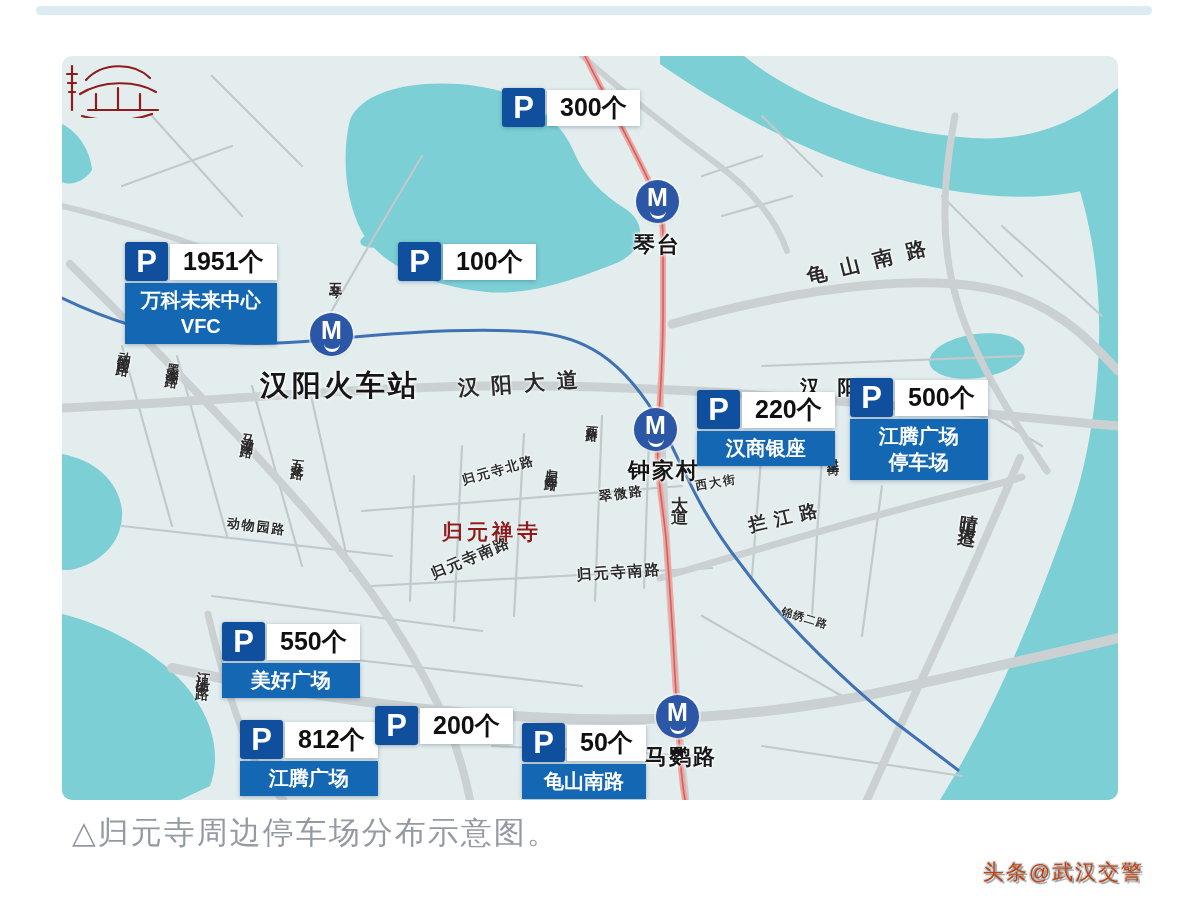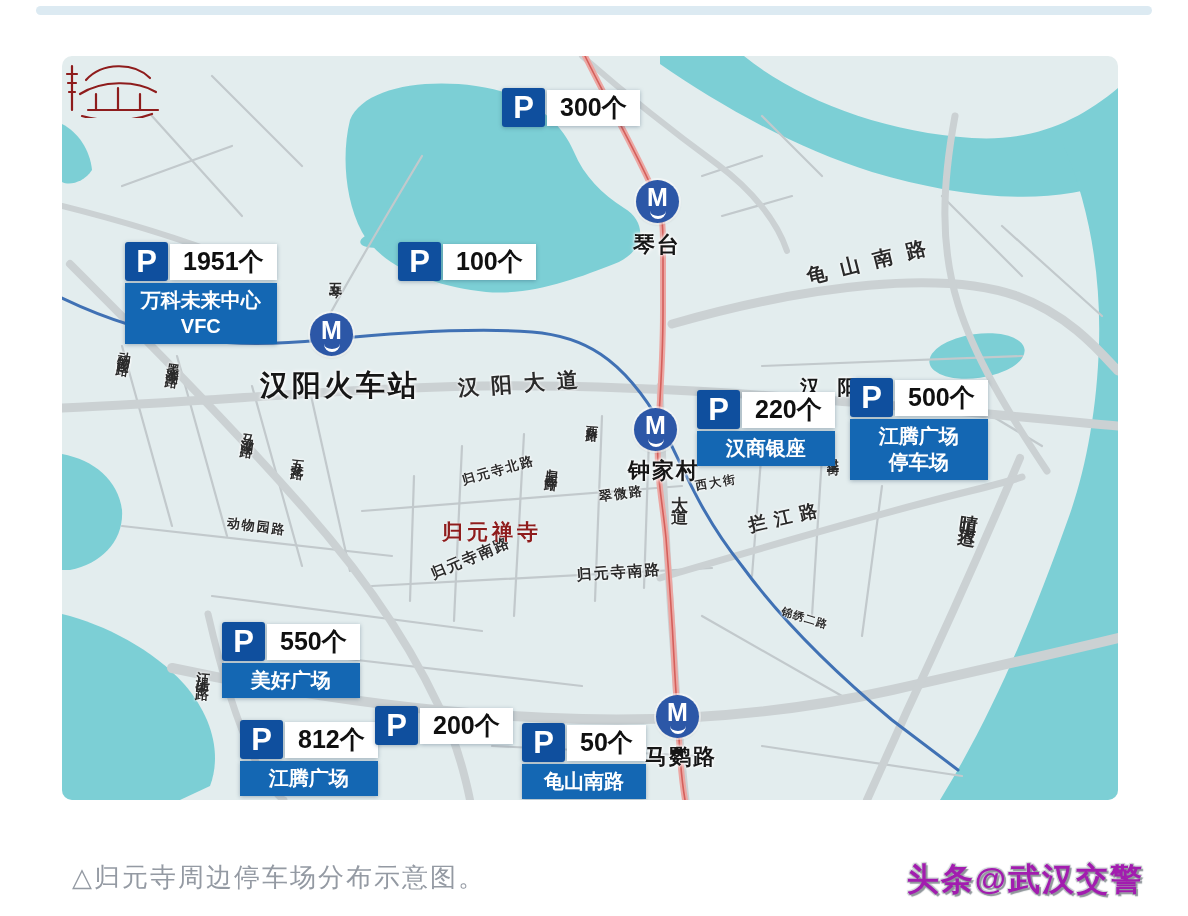--- a/index.html
+++ b/index.html
@@ -42,23 +42,23 @@
   .road-label{position:absolute;z-index:3;color:var(--label-ink,#2a2a2a);white-space:nowrap;
         font-weight:600;transform-origin:0 0;
         text-shadow:0 0 3px rgba(255,255,255,.95),0 0 3px rgba(255,255,255,.95);}
   .road-label.v{writing-mode:vertical-rl;text-orientation:upright;}
 
   .temple{position:absolute;left:374px;top:400px;z-index:4;}
   .temple-name{position:absolute;left:380px;top:462px;z-index:4;color:var(--temple-red,#8e1c1c);
         font-weight:bold;font-size:21px;letter-spacing:4px;white-space:nowrap;
         text-shadow:0 0 2px rgba(255,255,255,.8);}
 
-  .caption{position:absolute;left:72px;top:860px;font-size:26px;color:var(--caption-gray,#949aa3);
+  .caption{position:absolute;left:72px;top:812px;font-size:31px;color:var(--caption-gray,#949aa3);
         letter-spacing:2px;white-space:nowrap;}
-  .watermark{position:absolute;right:44px;top:858px;font-size:32px;font-weight:bold;color:#a21caf;
+  .watermark{position:absolute;right:44px;top:858px;font-size:21px;font-weight:normal;color:#c2410c;
         letter-spacing:2px;white-space:nowrap;
         text-shadow:2px 2px 1px #8f959a,-1px -1px 1px #d2d6d9,1px -1px 1px #b7bcc0,-1px 1px 1px #b7bcc0;}
 </style>
 </head>
 <body>
 
 <div class="page">
   <div class="top-strip"></div>
 
   <div class="map-card">

